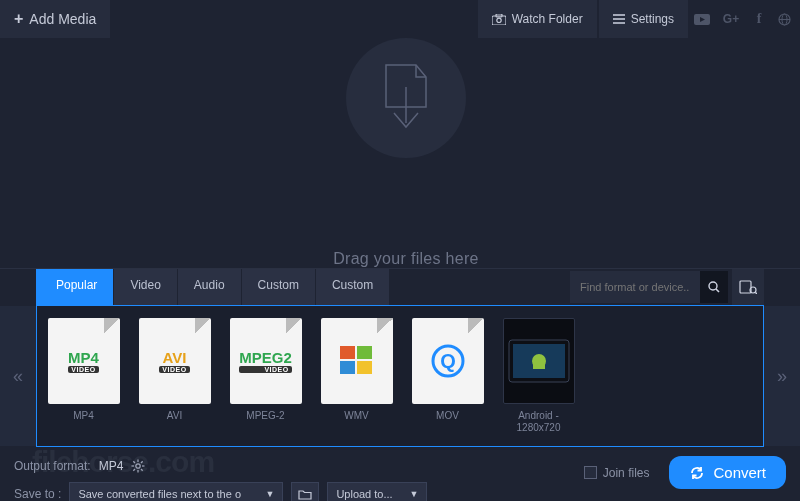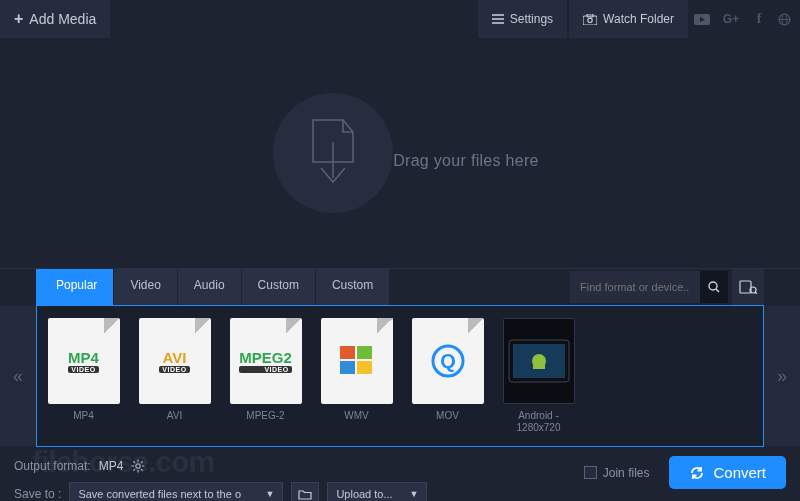--- a/index.html
+++ b/index.html
@@ -28,21 +28,21 @@
   gap: 6px;
 }
 .topbar .spacer { flex: 1; }
 .topbar .social { display:flex; align-items:center; padding:0 4px; gap:10px; color:#4e5568;}
 .topbar .social span { cursor:pointer; width:18px; text-align:center; }
 .topbar .add-media { font-size: 14px; font-weight:500;}
 .plus { font-size:16px; font-weight:bold; }
 
 .droparea {
   height: 230px;
-  display:flex; align-items:center; justify-content:center;margin-left:12px;
+  display:flex; flex-direction:column; align-items:center; justify-content:space-between;margin-left:12px;
 }
 .circle {
   width: 120px; height: 120px; border-radius:50%;
   background:#272d3e;
   display:flex; align-items:center; justify-content:center;
 }
 .droptxt { margin-top: 16px; font-size:16px; color:#6d7488; letter-spacing:0.3px;}
 
 .tabs-row {
   display:flex; align-items:stretch;
@@ -159,21 +159,21 @@
   display:flex; align-items:center; gap:6px; cursor:pointer; color:#8b92a6;
 }
 .join .chk{
   width:13px;height:13px;border:1px solid #5a6178; background:#262c3d;
 }
 .convert-btn{
   background:#1f8cff; color:#fff;
   padding: 8px 20px;
   display:flex; align-items:center; gap:8px;
   cursor:pointer; font-size:15px;
-  border-radius:5px;
+  border-radius:12px;
 }
 .caret{ font-size:9px; }
 
 .watermark{
   position:absolute; left:6px; bottom:22px;
   font-size:30px; font-weight:bold; color:rgba(180,186,200,0.08);
   font-family: Arial, sans-serif;
   letter-spacing:-1px;
   pointer-events:none;
   margin-left:26px;
@@ -184,37 +184,37 @@
 <body>
 
 <div class="topbar">
   <div class="btn add-media">
     <span class="plus">+</span>
     <span>Add Media</span>
   </div>
   <div class="spacer"></div>
   <div class="btn">
     <span>
+      <svg width="14" height="11" viewBox="0 0 14 11">
+          <rect x="0" y="2" width="14" height="9" rx="1.5" fill="none" stroke="#c5cad8" stroke-width="1.2"></rect>
+          <rect x="4" y="0" width="6" height="3" rx="1" fill="none" stroke="#c5cad8" stroke-width="1.2"></rect>
+          <circle cx="7" cy="6.3" r="2.2" fill="none" stroke="#c5cad8" stroke-width="1.2"></circle>
+        </svg>
+    </span>
+    <span>Watch Folder</span>
+  </div>
+  <div class="btn">
+    <span>
       <svg width="12" height="10">
           <line x1="0" y1="1" x2="12" y2="1" stroke="#c5cad8" stroke-width="1.6"></line>
           <line x1="0" y1="5" x2="12" y2="5" stroke="#c5cad8" stroke-width="1.6"></line>
           <line x1="0" y1="9" x2="12" y2="9" stroke="#c5cad8" stroke-width="1.6"></line>
         </svg>
     </span>
     <span>Settings</span>
-  </div>
-  <div class="btn">
-    <span>
-      <svg width="14" height="11" viewBox="0 0 14 11">
-          <rect x="0" y="2" width="14" height="9" rx="1.5" fill="none" stroke="#c5cad8" stroke-width="1.2"></rect>
-          <rect x="4" y="0" width="6" height="3" rx="1" fill="none" stroke="#c5cad8" stroke-width="1.2"></rect>
-          <circle cx="7" cy="6.3" r="2.2" fill="none" stroke="#c5cad8" stroke-width="1.2"></circle>
-        </svg>
-    </span>
-    <span>Watch Folder</span>
   </div>
   <div class="social">
     <span>
         <svg width="16" height="11">
           <rect width="16" height="11" rx="2" fill="#4e5568"></rect>
           <path d="M6 3 L11 5.5 L6 8 Z" fill="#1e2332"></path>
         </svg>
       </span>
     <span style="font-weight:bold;color:#4e5568;font-size:12px;">G+</span>
     <span style="font-weight:bold;font-family:Georgia,serif;color:#4e5568;font-size:14px;">f</span>

